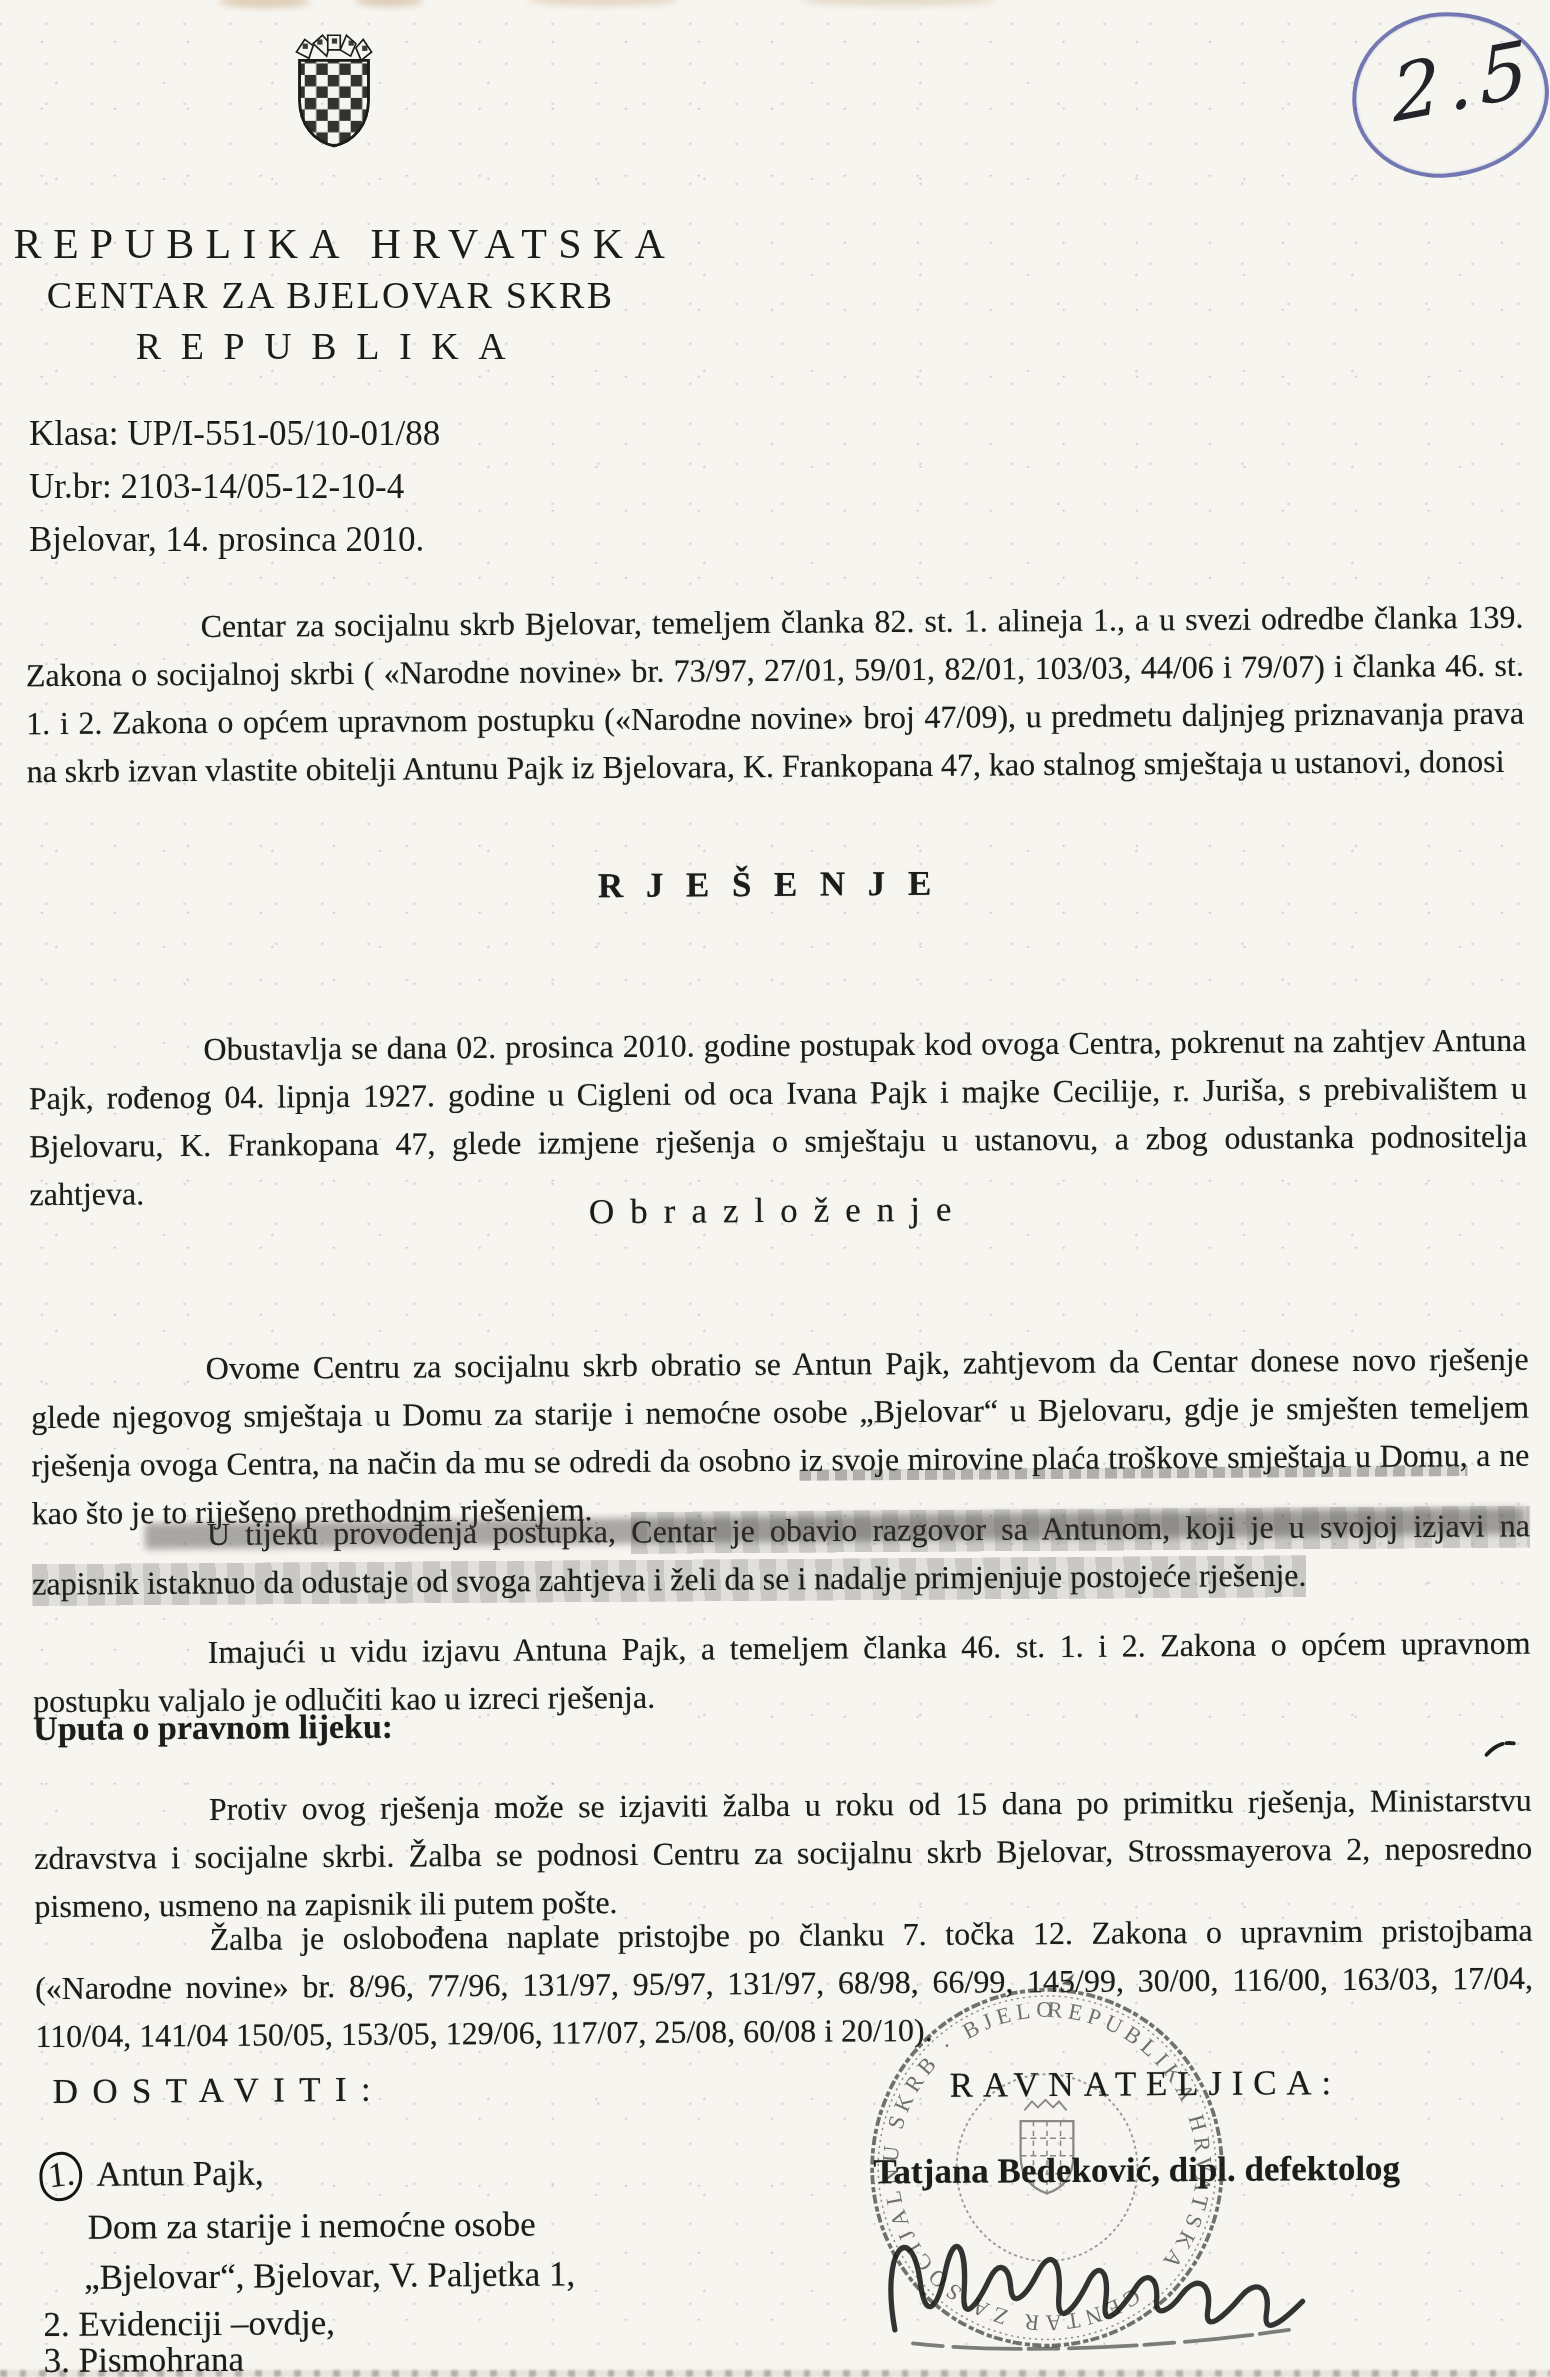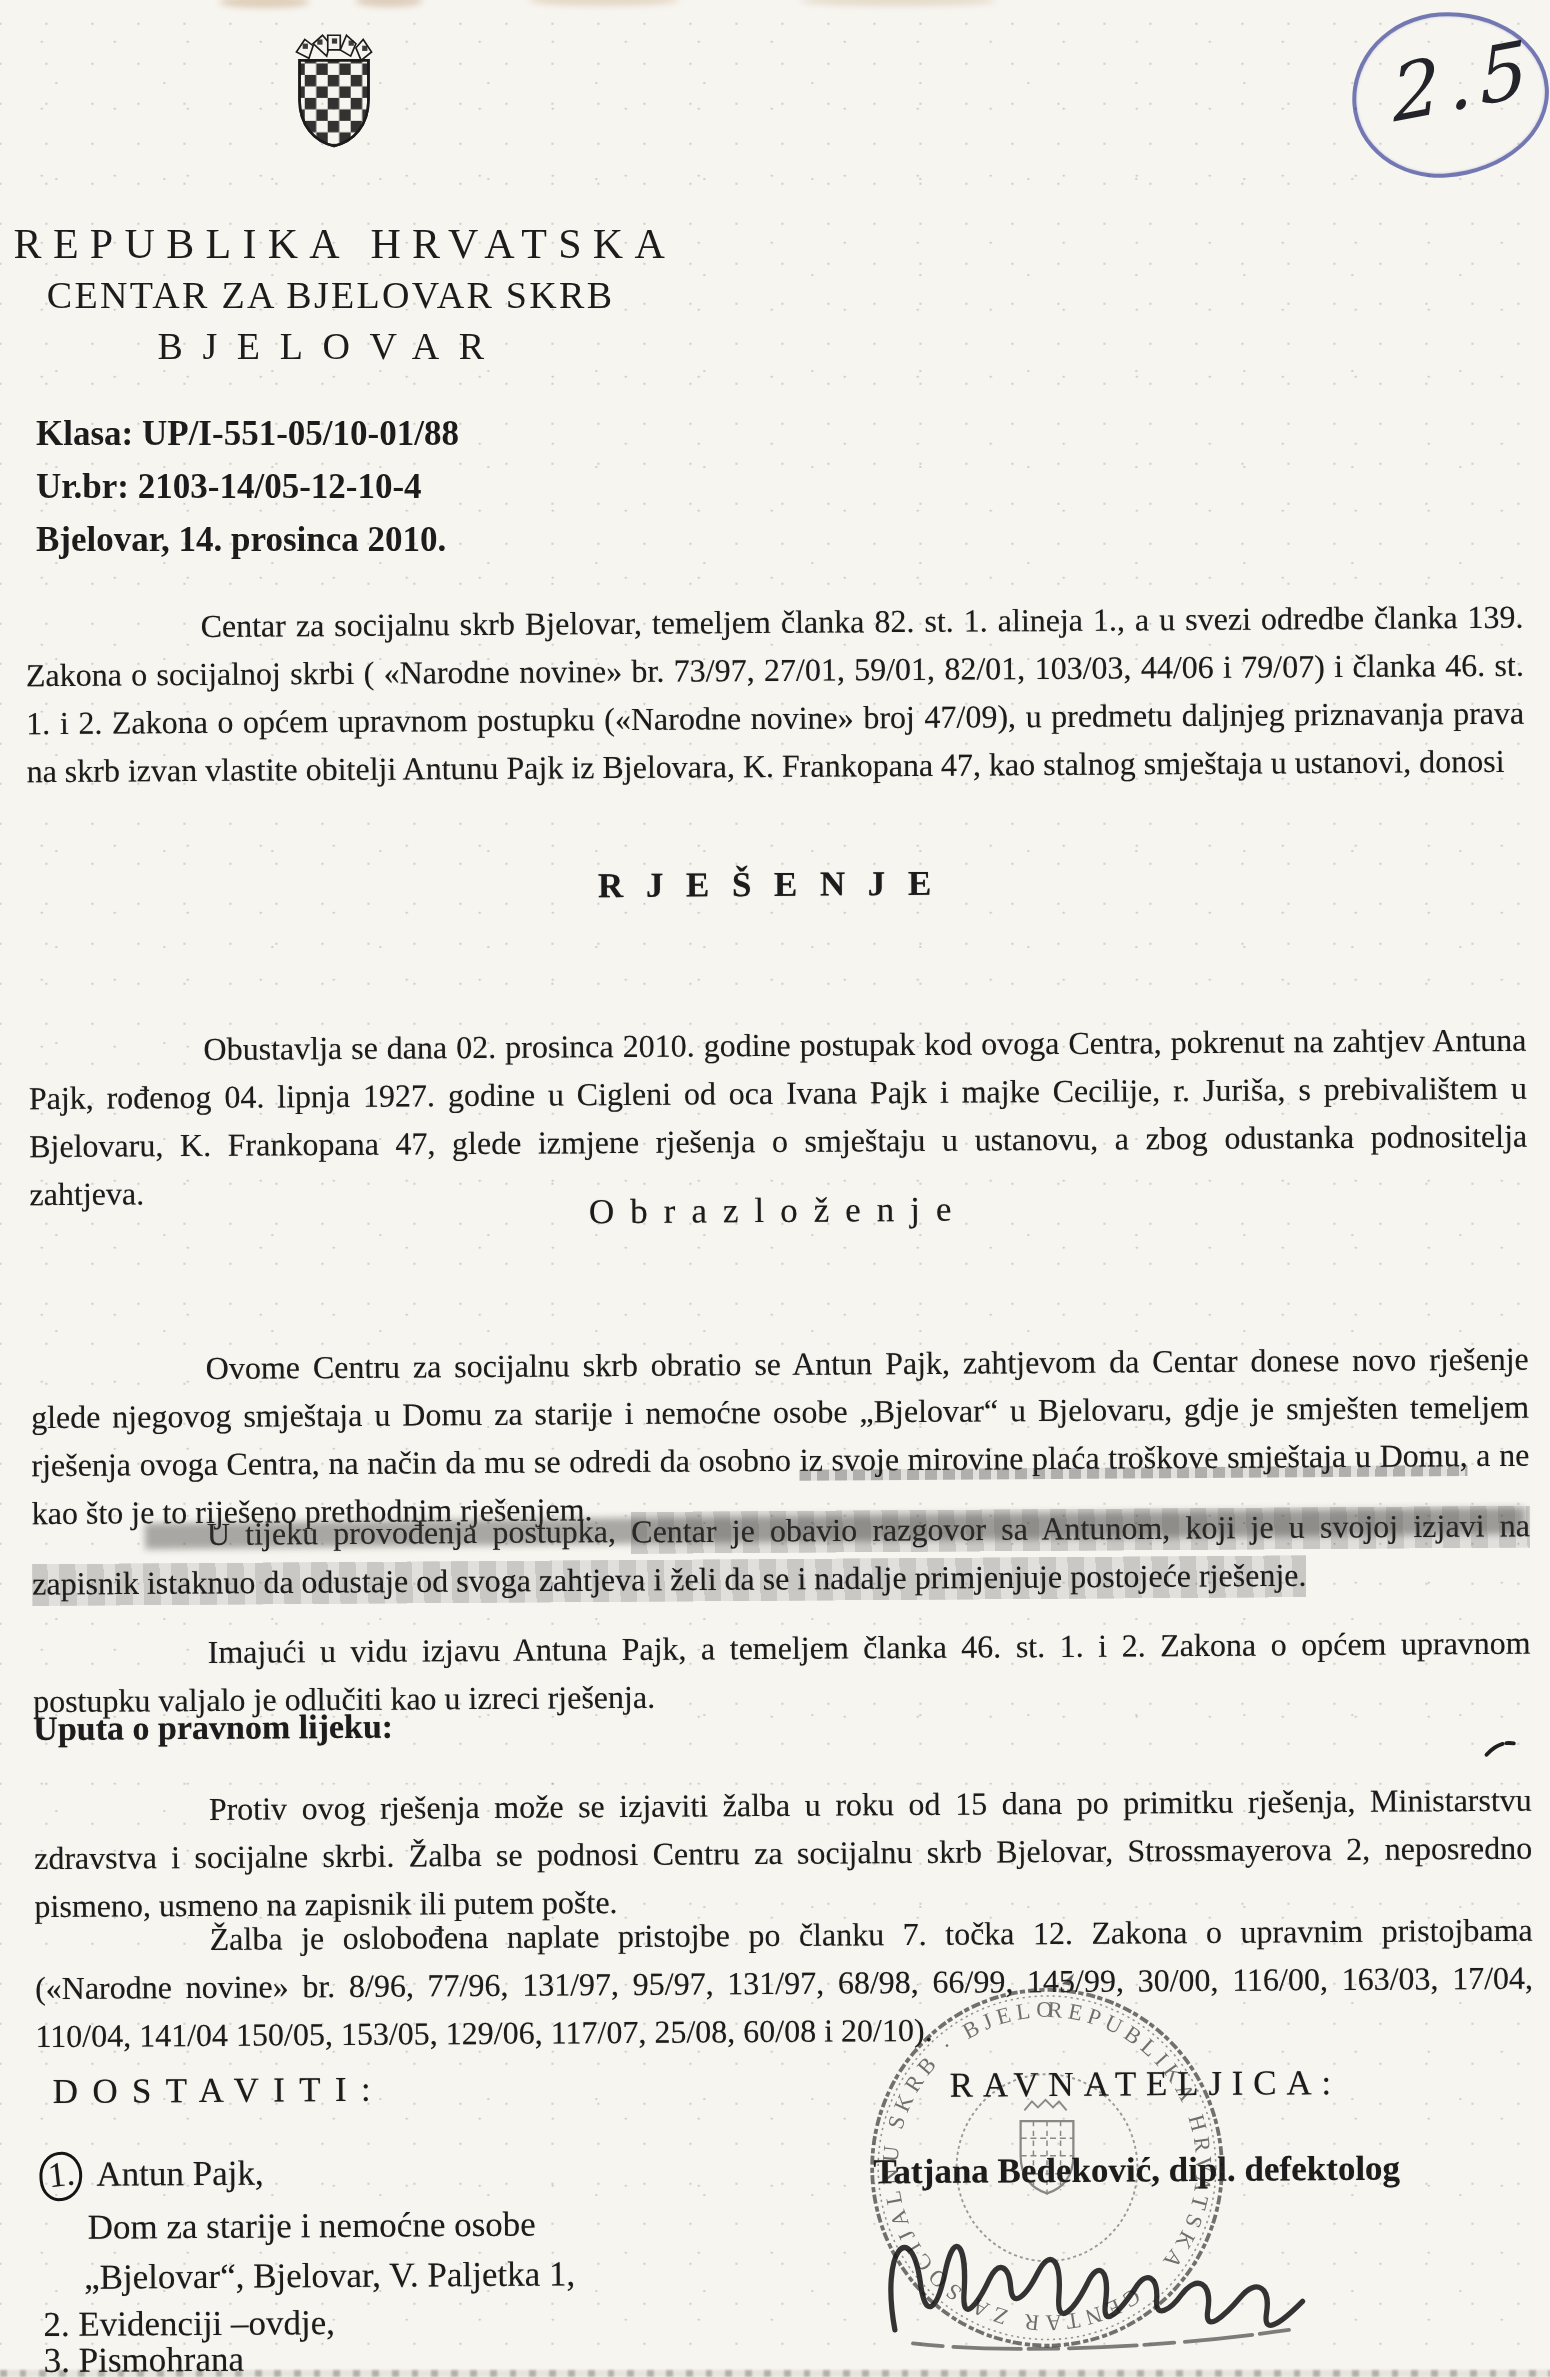--- a/index.html
+++ b/index.html
@@ -38,21 +38,21 @@
     display:block;font-family:"DejaVu Serif",serif;font-style:italic;
     font-size:77px;color:#23232a;transform:rotate(-7deg) skewX(-8deg);
     margin:21px 0 0 36px;letter-spacing:7.5px;
   }
   
   .coa{position:absolute;left:281px;top:29px;width:106px;height:119px;z-index:5;}
   .hdr{position:absolute;left:13.6px;top:220px;width:634px;text-align:center;z-index:5;}
   .hdr .l1{font-size:42px;letter-spacing:11.3px;white-space:nowrap;}
   .hdr .l2{font-size:38px;letter-spacing:2.3px;margin-top:5.3px;white-space:nowrap;}
   .hdr .l3{font-size:38px;letter-spacing:19.6px;margin-top:6.8px;white-space:nowrap;}
-  .meta{position:absolute;left:36px;top:407px;font-size:35px;line-height:53px;z-index:5;font-weight:bold;}
+  .meta{position:absolute;left:29px;top:407px;font-size:35px;line-height:53px;z-index:5;}
   
   .tilt{position:absolute;inset:0;transform:rotate(-0.4deg);transform-origin:40% 35%;z-index:6;}
   .para{
     position:absolute;left:27px;width:1498px;
     font-size:32px;line-height:48px;text-align:justify;
     text-shadow:0 0 0.8px rgba(10,10,10,.45);
   }
   .indent{text-indent:175px;}
   .p-intro{top:567px;}
   .h-center{position:absolute;left:0;width:1551px;text-align:center;white-space:nowrap;
@@ -144,21 +144,21 @@
     </g>
 
     <path id="shieldShape" d="M17 30 h66 v38 c0 24 -14 40 -33 44 c-19 -4 -33 -20 -33 -44 z" fill="#f7f5f0" stroke="#1c1c1c" stroke-width="2.4"></path>
     <path d="M17 30 h66 v38 c0 24 -14 40 -33 44 c-19 -4 -33 -20 -33 -44 z" fill="url(#chk)" opacity=".9"></path>
     <path d="M17 30 h66 v38 c0 24 -14 40 -33 44 c-19 -4 -33 -20 -33 -44 z" fill="none" stroke="#1c1c1c" stroke-width="2.4"></path>
   </svg>
 
   <div class="hdr">
     <div class="l1">REPUBLIKA HRVATSKA</div>
     <div class="l2">CENTAR ZA BJELOVAR SKRB</div>
-    <div class="l3">BJELOVAR</div>
+    <div class="l3">REPUBLIKA</div>
   </div>
 
   <div class="meta">
     <div>Klasa: UP/I-551-05/10-01/88</div>
     <div>Ur.br: 2103-14/05-12-10-4</div>
     <div>Bjelovar, 14. prosinca 2010.</div>
   </div>
 
   <div class="tilt">
 

